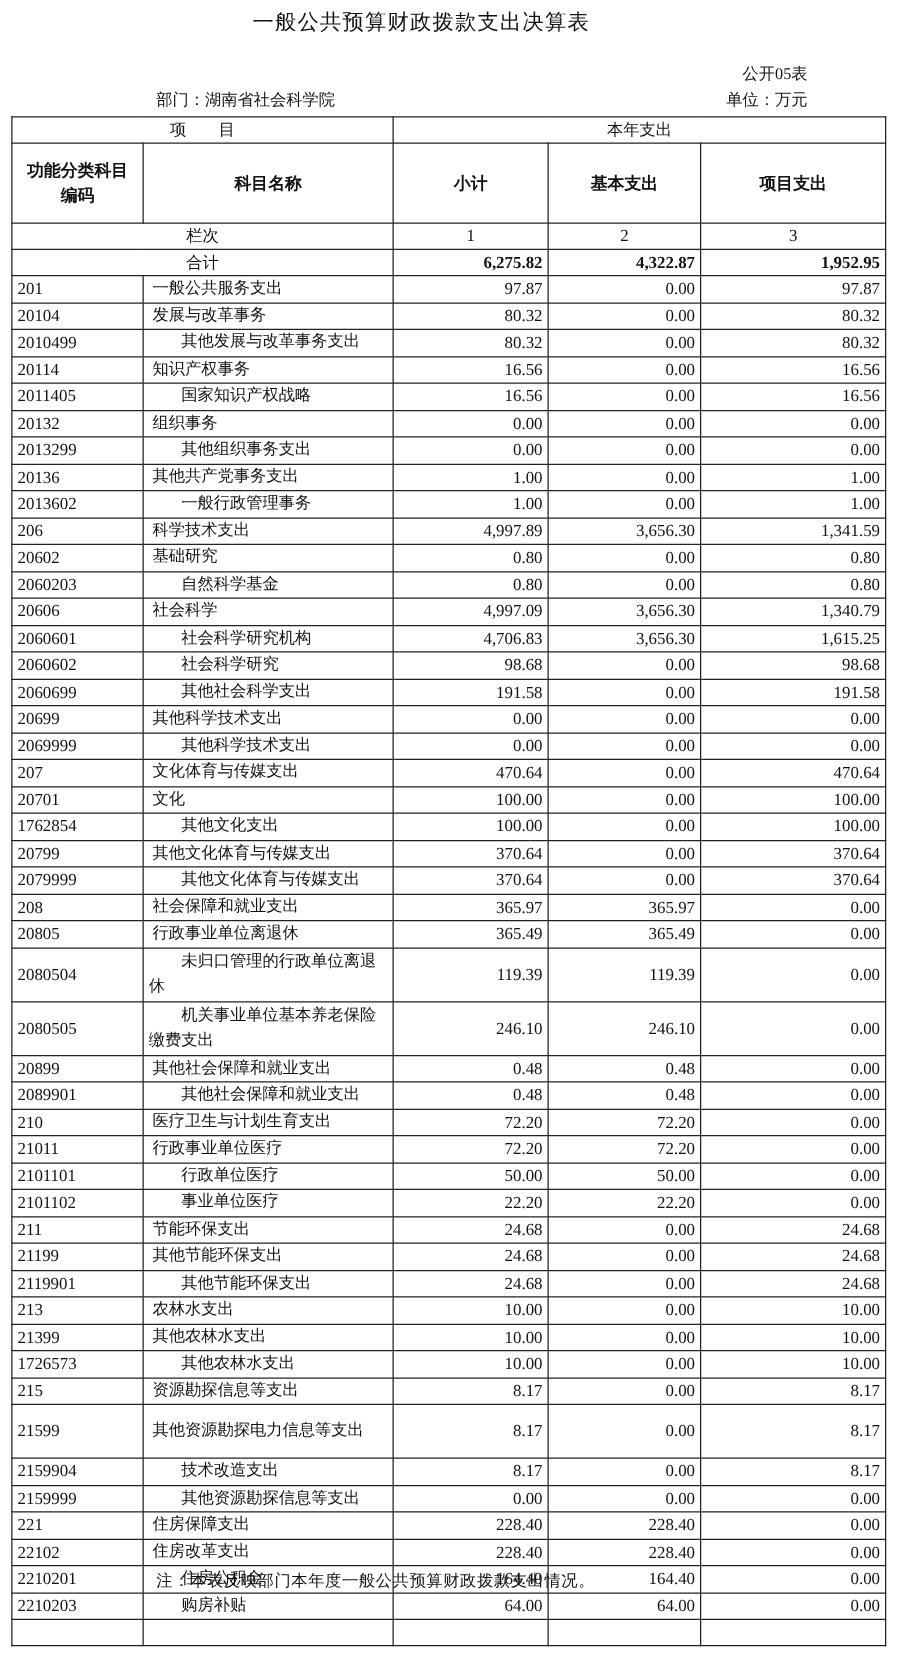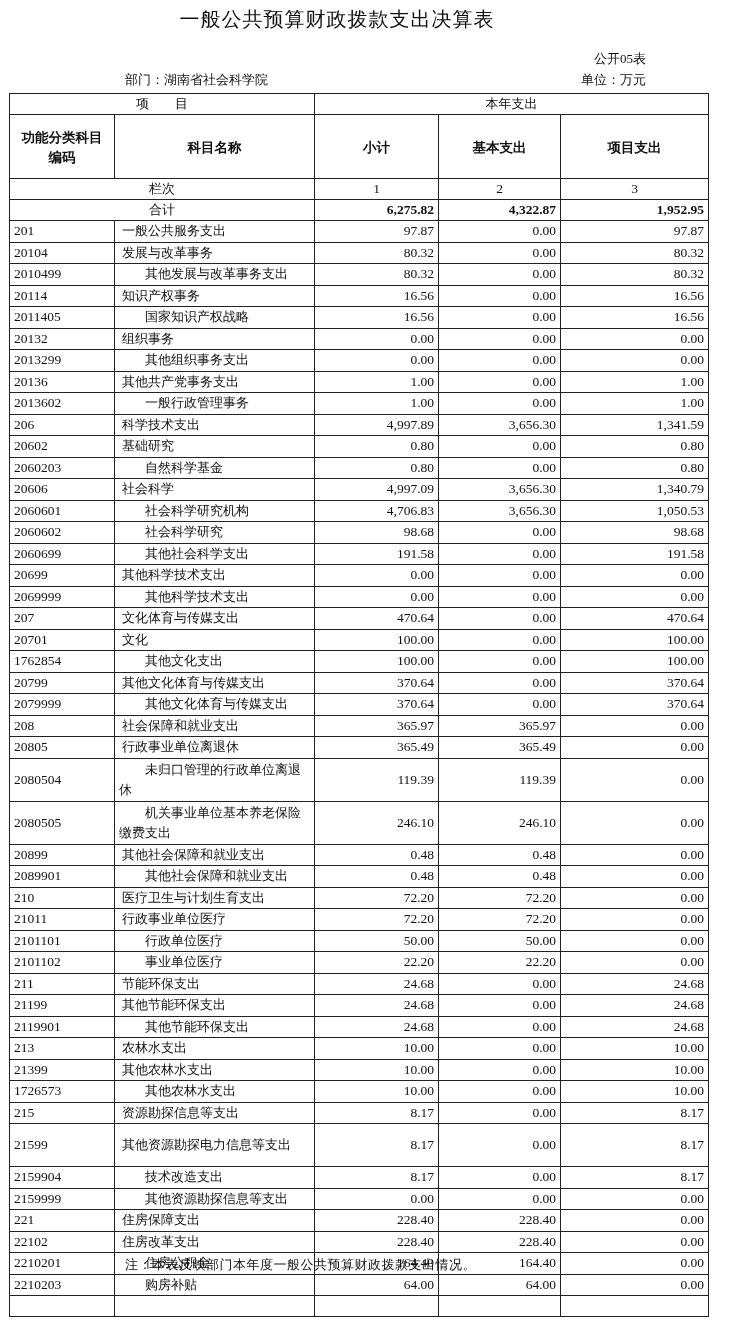--- a/index.html
+++ b/index.html
@@ -1,19 +1,19 @@
 <!DOCTYPE html>
 <html><head>
 <meta charset="utf-8">
 <style>
   html, body { margin: 0; padding: 0; background: #ffffff; }
   body { width: 729px; height: 1340px; position: relative; overflow: hidden;
          font-family: "Liberation Serif", "DejaVu Serif", serif; color: #111; }
   .title { position: absolute; left: 0; top: 6px; width: 674px; text-align: center;
-           font-size: 20px; letter-spacing: 1px; font-family: "DejaVu Sans", sans-serif; font-weight: normal; }
+           font-size: 17px; letter-spacing: 1px; font-family: "DejaVu Sans", sans-serif; font-weight: normal; }
   .form-no { position: absolute; right: 83px; top: 50px; font-size: 13px; font-family: Liberation Serif, serif; }
   .dept { position: absolute; left: 125px; top: 71px; font-size: 13px; font-family: "DejaVu Sans", sans-serif; }
   .unit { position: absolute; right: 83px; top: 71px; font-size: 13px; font-family: "DejaVu Sans", sans-serif; margin-left: 28px; }
   table { position: absolute; left: 9px; top: 93px; width: 699px; border-collapse: collapse; table-layout: fixed; }
   td, th { border: 1px solid #222; padding: 0 5px; font-size: 13.5px; font-weight: normal; overflow: hidden; }
   th { font-family: "DejaVu Sans", sans-serif; font-weight: bold; font-size: 13.5px; text-align: center; }
   .h1 td, .h1 th { height: 20px; }
   .h2 th { height: 63px; line-height: 20px; }
   .h3 td { height: 20px; text-align: center; }
   .total td { height: 20px; }
@@ -161,21 +161,21 @@
         <td class="name"><span class="lbl">社会科学</span></td>
         <td class="num">4,997.09</td>
         <td class="num">3,656.30</td>
         <td class="num">1,340.79</td>
       </tr>
       <tr class="row">
         <td class="code">2060601</td>
         <td class="name indent"><span class="lbl">社会科学研究机构</span></td>
         <td class="num">4,706.83</td>
         <td class="num">3,656.30</td>
-        <td class="num">1,050.53</td>
+        <td class="num">1,615.25</td>
       </tr>
       <tr class="row">
         <td class="code">2060602</td>
         <td class="name indent"><span class="lbl">社会科学研究</span></td>
         <td class="num">98.68</td>
         <td class="num">0.00</td>
         <td class="num">98.68</td>
       </tr>
       <tr class="row">
         <td class="code">2060699</td>

